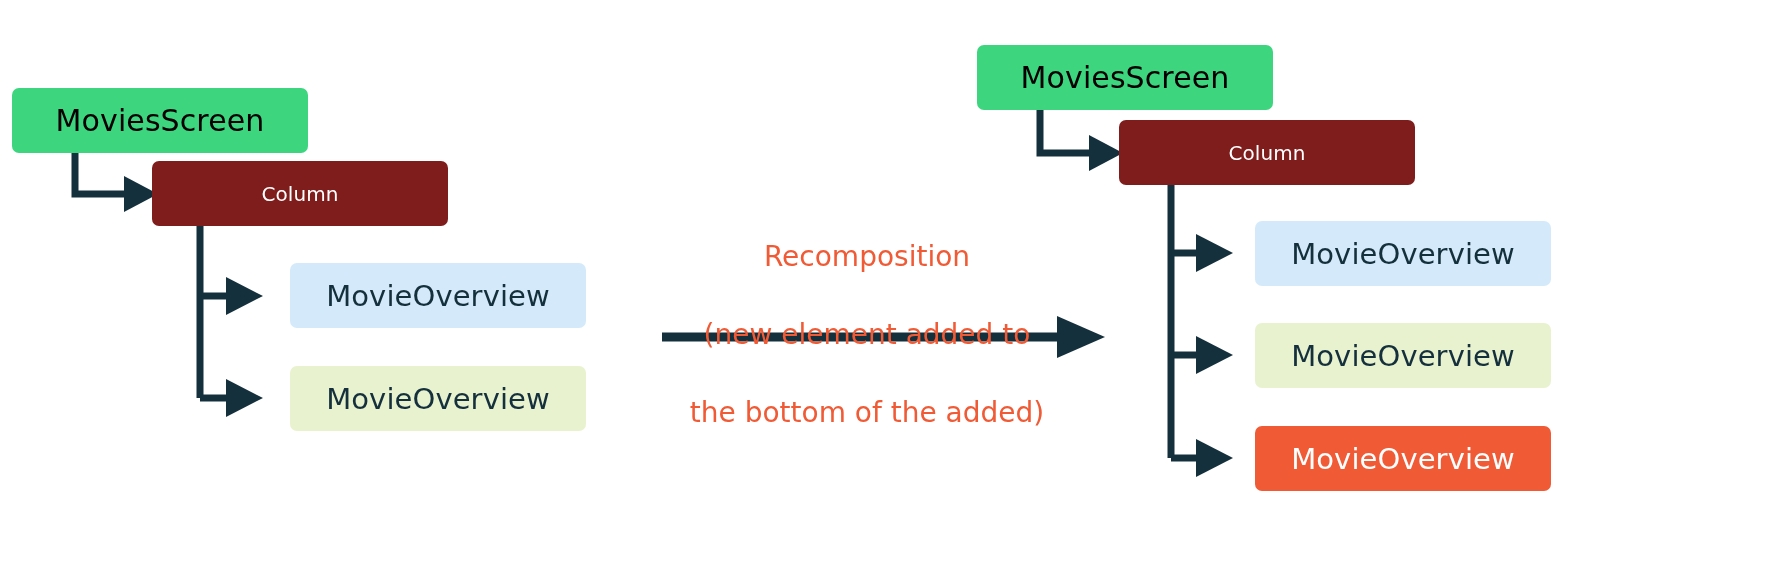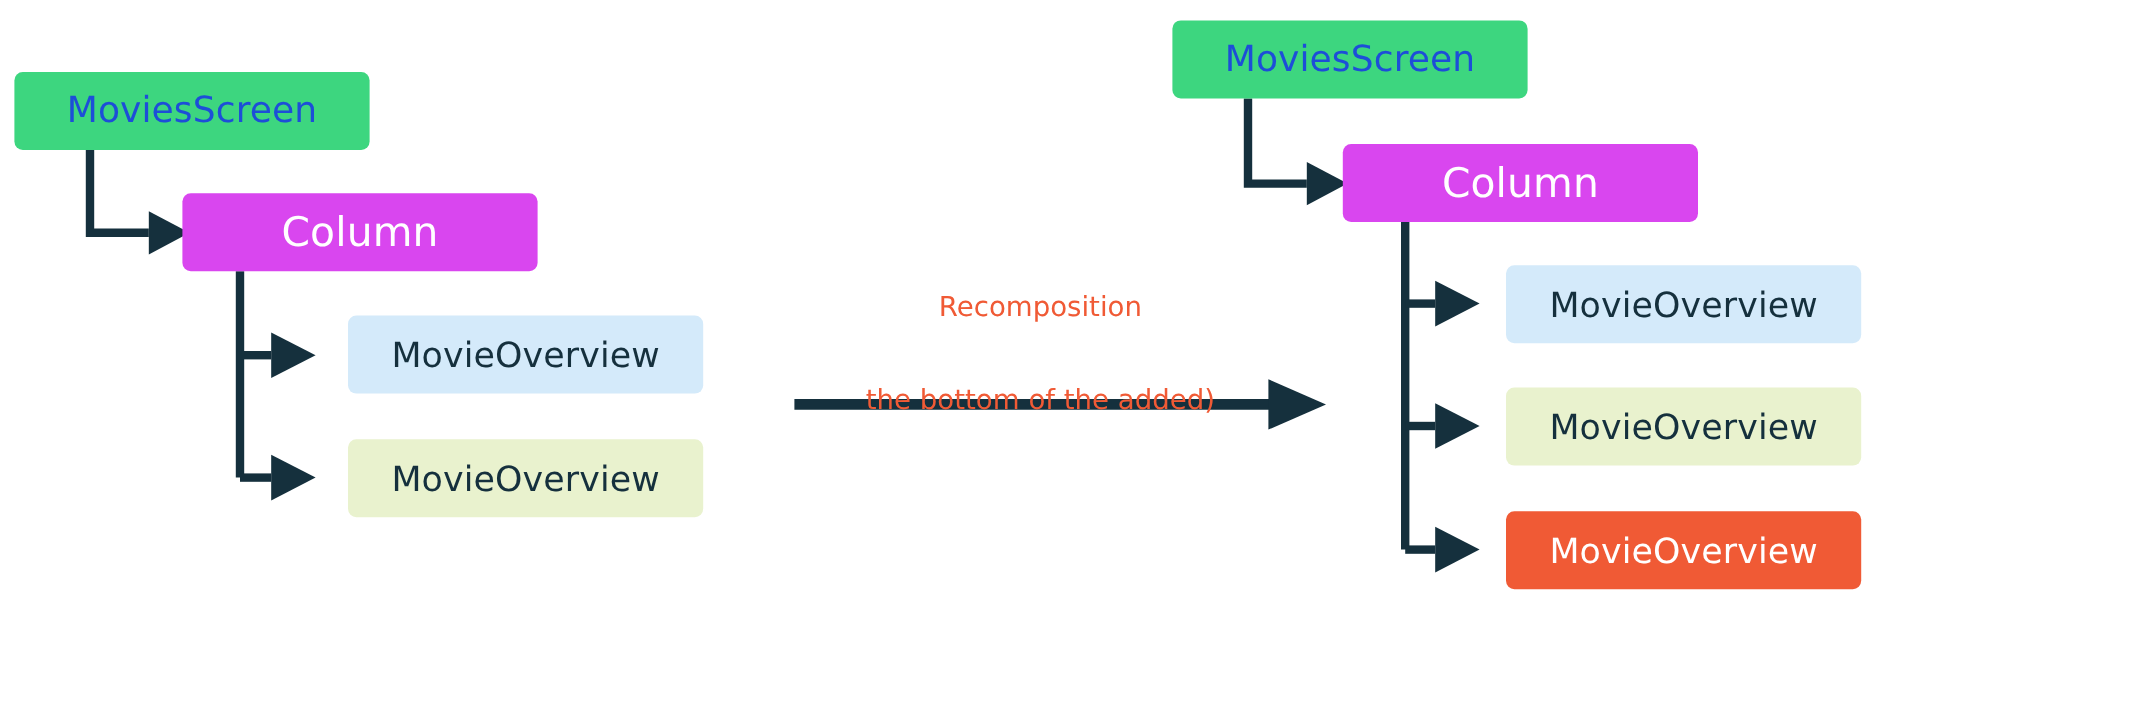--- a/index.html
+++ b/index.html
@@ -26,47 +26,48 @@
     border-radius: 7px;
     display: flex;
     align-items: center;
     justify-content: center;
     text-align: center;
     white-space: nowrap;
     letter-spacing: 0.1px;
   }
   .node-root {
     background: #3DD67F;
-    color: #1d4ed8;
+    color: #000000;
     font-size: 30px;
+    margin-top: 28px;
   }
   .node-column {
-    background: #d946ef;
+    background: #7f1d1d;
     color: #ffffff;
-    font-size: 34px;
+    font-size: 20px;
   }
   .node-leaf-blue {
     background: #D4EAFA;
     color: #15303D;
     font-size: 29px;
   }
   .node-leaf-lime {
     background: #E9F2CE;
     color: #15303D;
     font-size: 29px;
   }
   .node-leaf-orange {
     background: #F05A35;
     color: #ffffff;
     font-size: 29px;
   }
   .annotation {
     position: absolute;
     color: #F05A35;
-    font-size: 23px;
+    font-size: 28px;
     line-height: 39px;
     text-align: center;
     white-space: pre-line;
   }
   svg.edges {
     position: absolute;
     left: 0; top: 0;
     width: 1779px;
     height: 584px;
     overflow: visible;
@@ -125,20 +126,21 @@
   <div class="node node-root" style="left:12px; top:60px; width:296px; height:65px;">MoviesScreen</div>
 
   <div class="node node-column" style="left:152px; top:161px; width:296px; height:65px;">Column</div>
 
   <div class="node node-leaf-blue" style="left:290px; top:263px; width:296px; height:65px;">MovieOverview</div>
 
   <div class="node node-leaf-lime" style="left:290px; top:366px; width:296px; height:65px;">MovieOverview</div>
 
   <div class="annotation" style="left:657px; top:198px; width:420px;">
     <div>Recomposition</div>
+    <div>(new element added to</div>
     <div>the bottom of the added)</div>
   </div>
 
   <div class="node node-root" style="left:977px; top:17px; width:296px; height:65px;">MoviesScreen</div>
 
   <div class="node node-column" style="left:1119px; top:120px; width:296px; height:65px;">Column</div>
 
   <div class="node node-leaf-blue" style="left:1255px; top:221px; width:296px; height:65px;">MovieOverview</div>
 
   <div class="node node-leaf-lime" style="left:1255px; top:323px; width:296px; height:65px;">MovieOverview</div>

